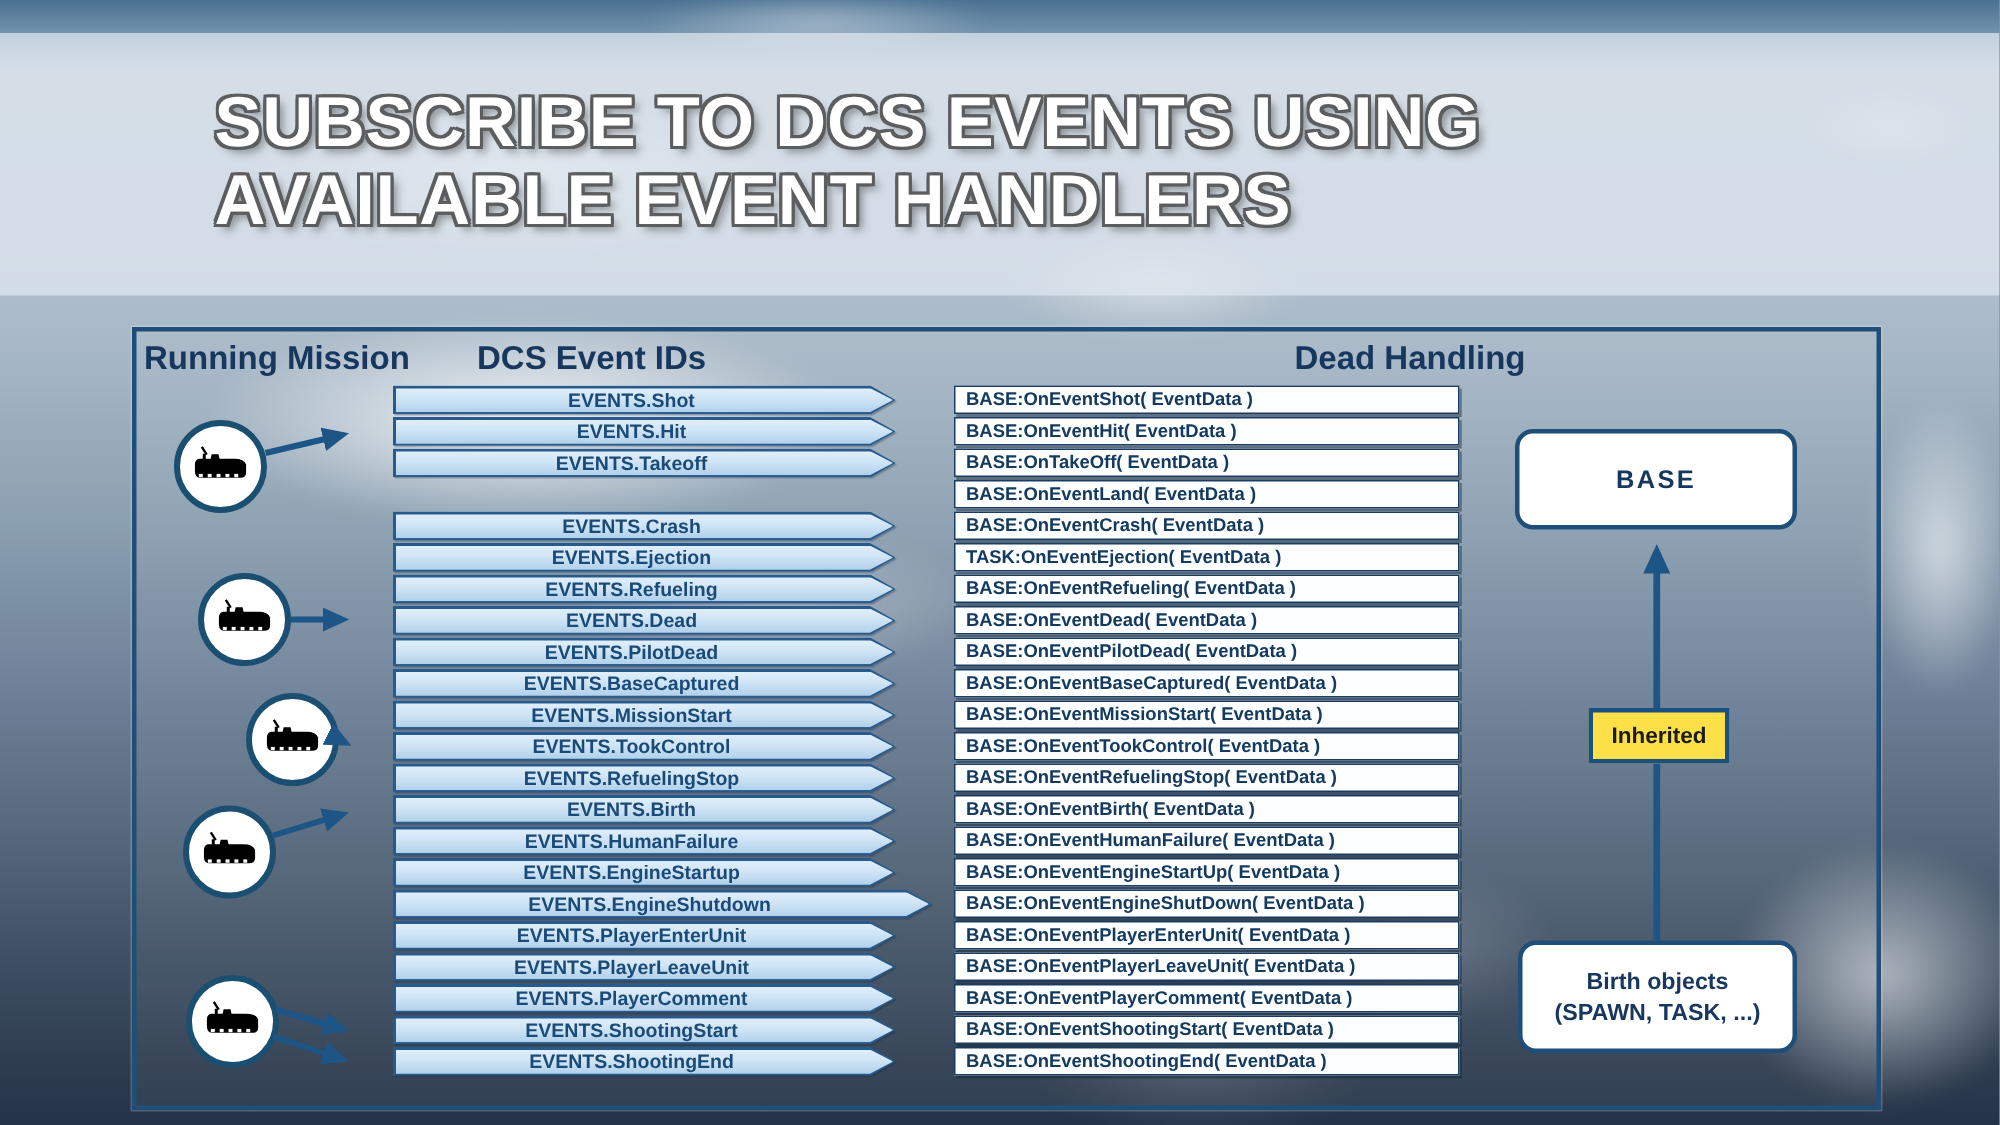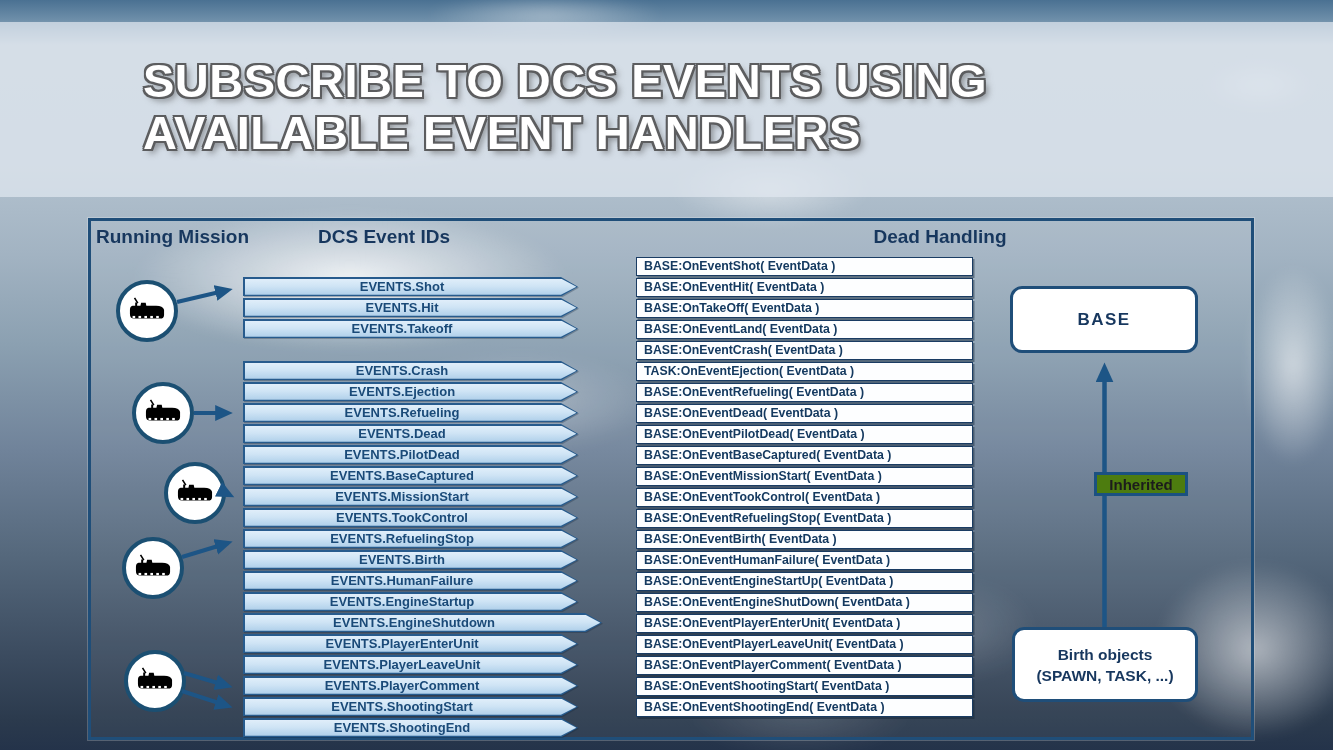--- a/index.html
+++ b/index.html
@@ -34,28 +34,28 @@
        4px  4px 6px rgba(70,70,70,.55);
   }
   
   .frame{
     position:absolute;left:88px;top:218px;width:1160px;height:516px;z-index:3;
     border:3px solid var(--navy-border);
     background:rgba(255,255,255,0.05);
     box-shadow:0 0 0 1px rgba(255,255,255,0.22);
   }
   .colhead{
-    position:absolute;z-index:5;font-weight:700;font-size:19px;color:var(--navy-text);
+    position:absolute;z-index:5;font-weight:700;font-size:22px;color:var(--navy-text);
     white-space:nowrap;
   }
   #h-running{left:96px;top:226px;}
   #h-eventids{left:318px;top:226px;}
   #h-handling{left:820px;top:226px;width:240px;text-align:center;}
   
-  #chevrons{position:absolute;left:243px;top:257px;width:335px;height:464px;z-index:5;margin-top:20px;}
+  #chevrons{position:absolute;left:262px;top:257px;width:335px;height:464px;z-index:5;}
   .chev{position:absolute;left:0;width:335px;height:19.4px;
         filter:drop-shadow(1.5px 1.8px 0 rgba(18,38,58,0.30));}
   .chev .outer{position:absolute;inset:0;background:var(--chev-border);
         clip-path:polygon(0 0, calc(100% - 17px) 0, 100% 50%, calc(100% - 17px) 100%, 0 100%);}
   .chev .inner{position:absolute;inset:1.6px;
         background:linear-gradient(180deg,#e0eefa 0%,#cfe4f5 45%,#b0d0ea 100%);
         clip-path:polygon(0 0, calc(100% - 15.5px) 0, 100% 50%, calc(100% - 15.5px) 100%, 0 100%);}
   .chev .txt{position:absolute;inset:0;padding-right:17px;display:flex;align-items:center;
         justify-content:center;font-weight:700;font-size:13px;color:#1a4a78;white-space:nowrap;}
   
@@ -71,22 +71,22 @@
   .unit svg{width:42px;height:30px;}
   
   #arrows{position:absolute;inset:0;z-index:7;pointer-events:none;}
   .aline{stroke:var(--arrow);stroke-width:4;fill:none;}
   .aline-thick{stroke:var(--arrow);stroke-width:4.5;fill:none;}
   
   .basebox{position:absolute;left:1010px;top:286px;width:188px;height:67px;z-index:8;
         box-sizing:border-box;border:3.5px solid var(--navy-border);border-radius:12px;
         background:#fff;display:flex;align-items:center;justify-content:center;
         font-weight:700;font-size:17px;letter-spacing:1.5px;color:var(--navy-text);}
-  .inherited{position:absolute;left:1094px;top:472px;width:94px;height:24px;z-index:8;
-        box-sizing:border-box;border:3px solid #1b5181;background:#4d7c0f;
+  .inherited{position:absolute;left:1059px;top:472px;width:94px;height:37px;z-index:8;
+        box-sizing:border-box;border:3px solid #1b5181;background:#fde047;
         display:flex;align-items:center;justify-content:center;
         font-weight:700;font-size:15px;color:#1c1c1c;}
   .otherbox{position:absolute;left:1012px;top:627px;width:186px;height:75px;z-index:8;
         box-sizing:border-box;border:3.5px solid var(--navy-border);border-radius:12px;
         background:#fff;display:flex;flex-direction:column;align-items:center;justify-content:center;
         font-weight:700;font-size:15.5px;line-height:21px;color:var(--navy-text);}
 </style>
 </head>
 <body>
 

